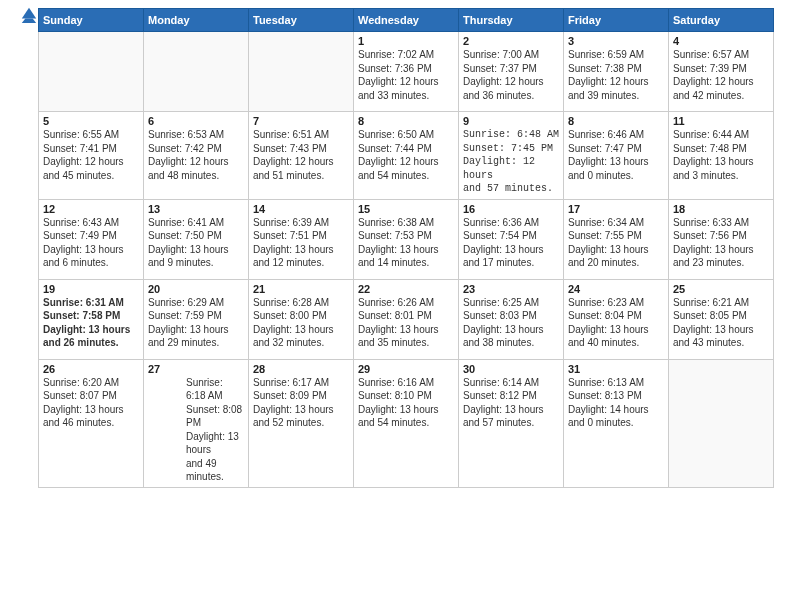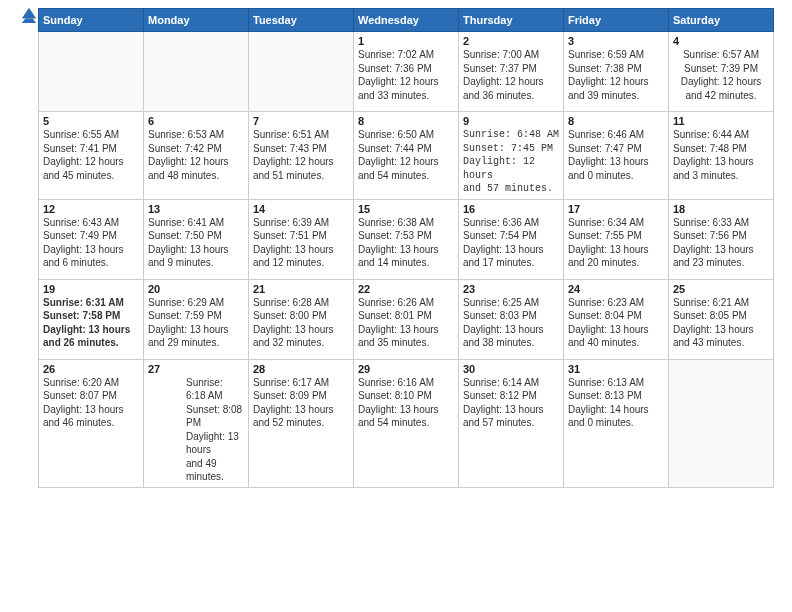--- a/index.html
+++ b/index.html
@@ -157,21 +157,21 @@
           </td>
           <td>
             <span class="day-number">3</span>
             <div class="day-info" style="white-space: pre-line;">Sunrise: 6:59 AM
 Sunset: 7:38 PM
 Daylight: 12 hours
 and 39 minutes.</div>
           </td>
           <td>
             <span class="day-number">4</span>
-            <div class="day-info" style="white-space: pre-line; text-align: center;">Sunrise: 6:57 AM
+            <div class="day-info" style="white-space: pre-line;">Sunrise: 6:57 AM
 Sunset: 7:39 PM
 Daylight: 12 hours
 and 42 minutes.</div>
           </td>
         </tr>
         <tr>
           <td>
             <span class="day-number">5</span>
             <div class="day-info" style="white-space: pre-line;">Sunrise: 6:55 AM
 Sunset: 7:41 PM

